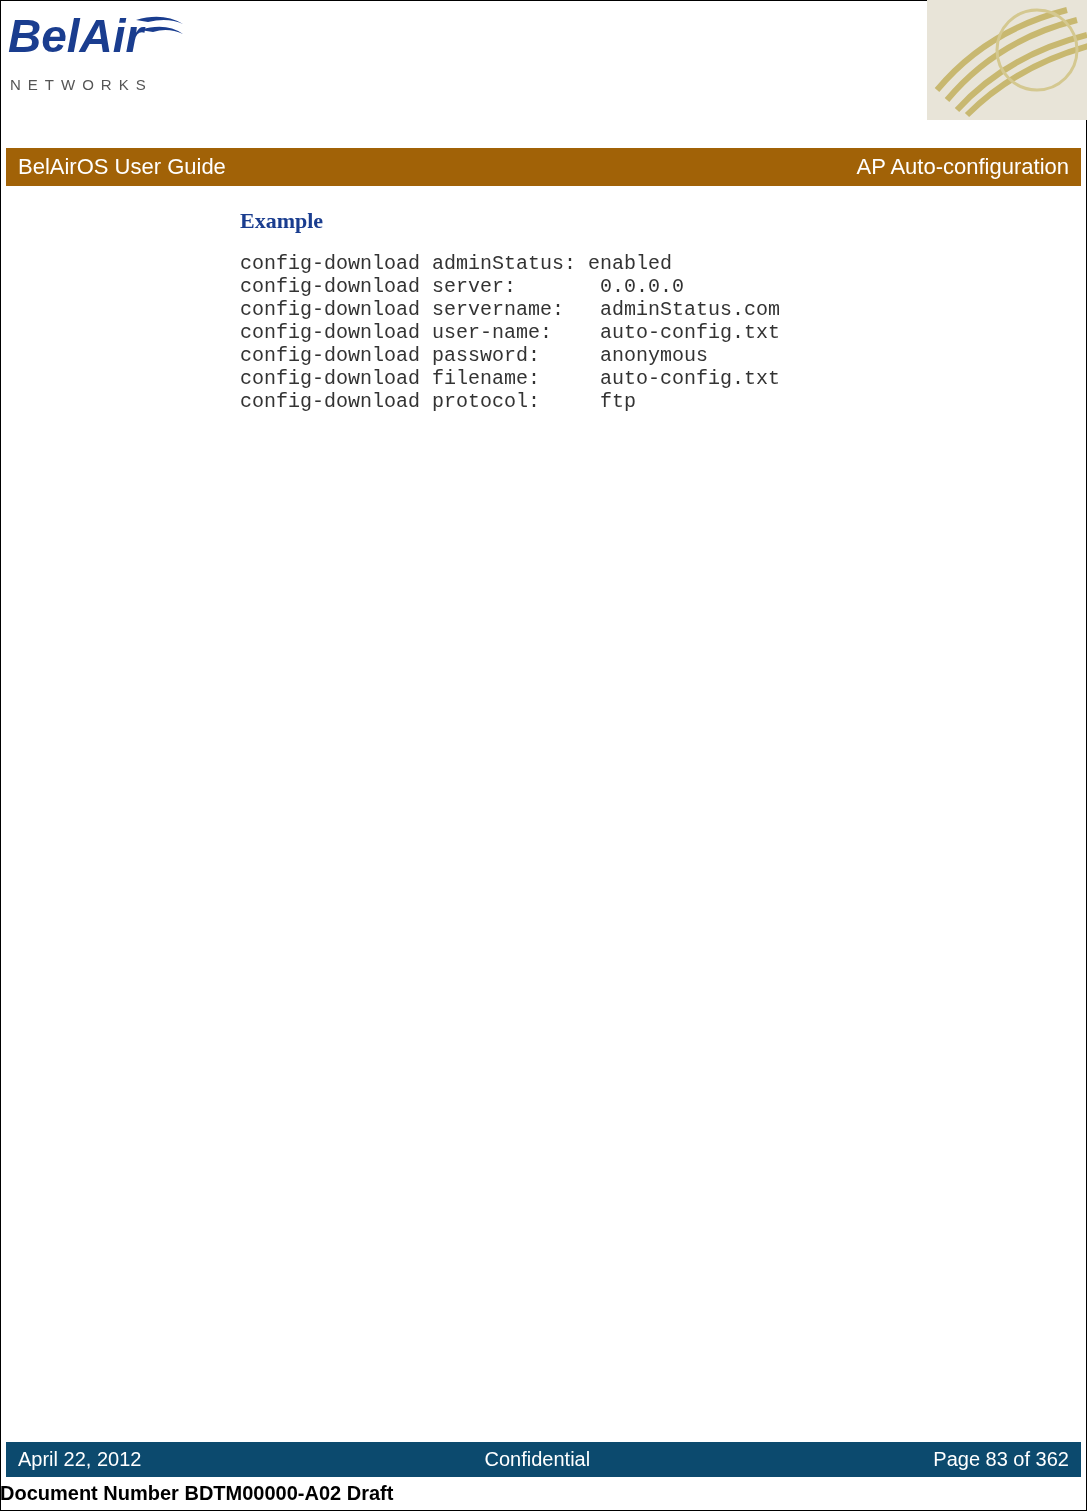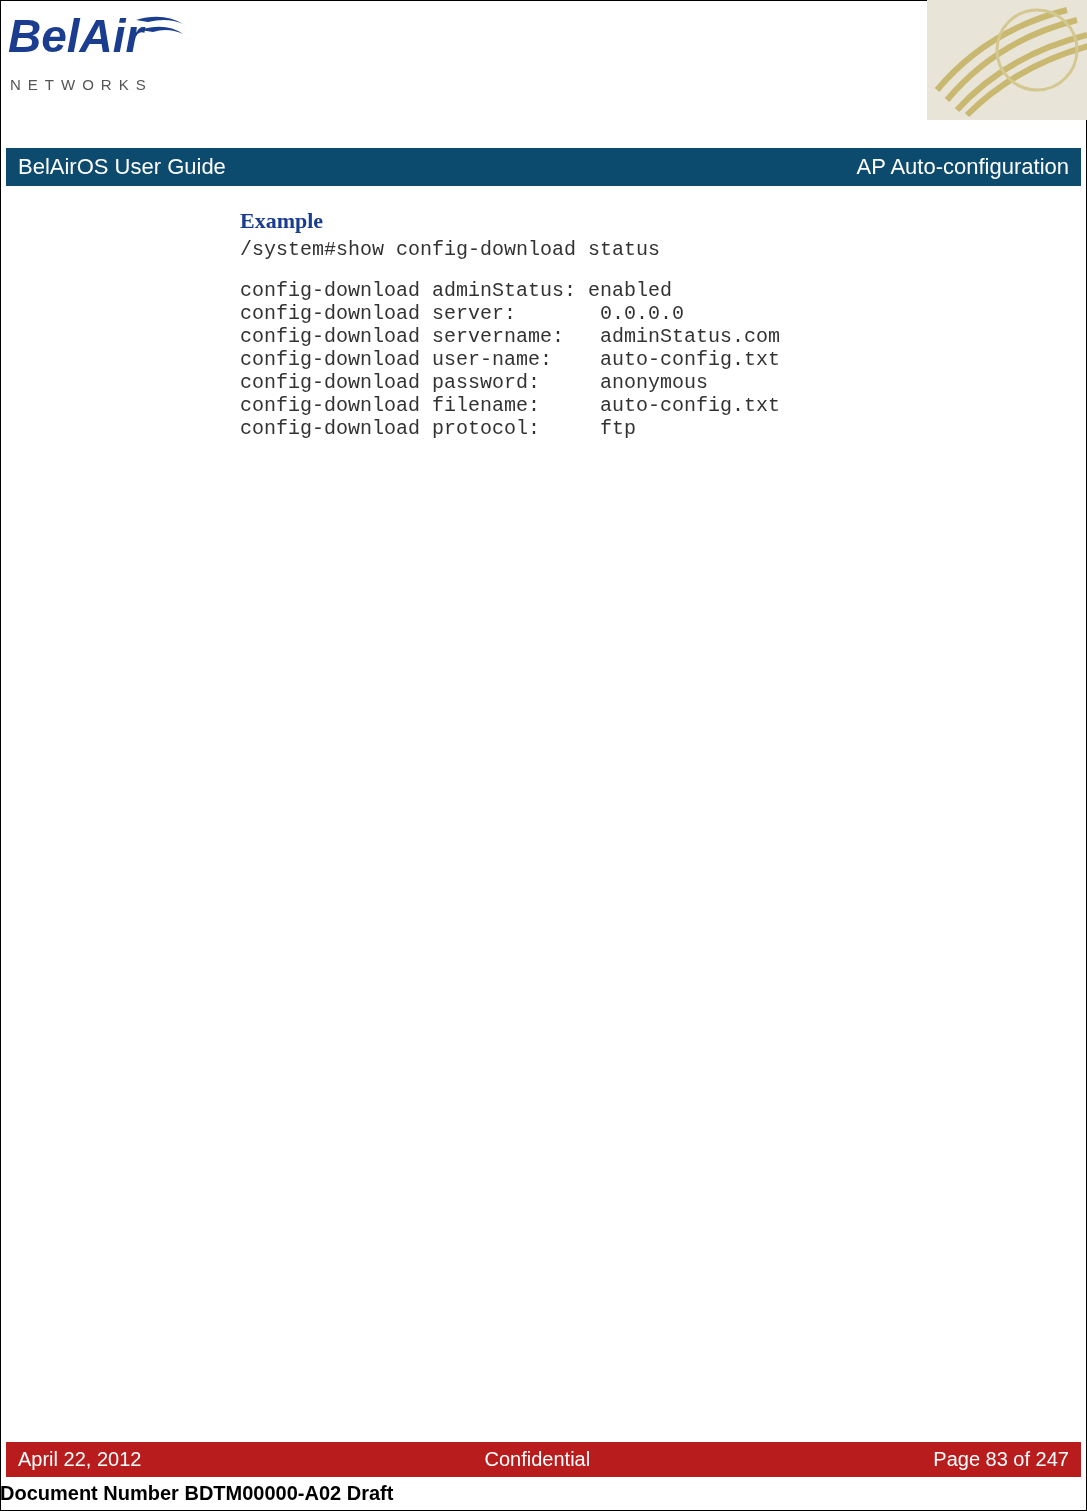--- a/index.html
+++ b/index.html
@@ -32,21 +32,21 @@
     }
     .logo-decoration {
       position: absolute;
       right: 0;
       top: 0;
       width: 160px;
       height: 120px;
       overflow: hidden;
     }
     .title-bar {
-      background: #0c4a6e;
+      background: #a16207;
       color: white;
       padding: 6px 12px;
       display: flex;
       justify-content: space-between;
       font-family: 'Gill Sans', 'Gill Sans MT', sans-serif;
       font-size: 22px;
       margin: 0 6px;
     }
     .content {
       padding: 22px 0 0 240px;
@@ -66,21 +66,21 @@
       white-space: pre;
     }
     .code-block-2 {
       margin-top: 18px;
     }
     .footer-bar {
       position: absolute;
       bottom: 34px;
       left: 6px;
       right: 6px;
-      background: #b91c1c;
+      background: #0c4a6e;
       color: white;
       padding: 6px 12px;
       display: flex;
       justify-content: space-between;
       font-family: 'Gill Sans', 'Gill Sans MT', sans-serif;
       font-size: 20px;
     }
     .doc-number {
       position: absolute;
       bottom: 6px;
@@ -118,29 +118,28 @@
   </div>
 </div>
 
 <div class="title-bar">
   <span>BelAirOS User Guide</span>
   <span>AP Auto-configuration</span>
 </div>
 
 <div class="content">
   <div class="example-heading">Example</div>
-  <div class="code-block">/system#show config-download status</div>
   <div class="code-block code-block-2">config-download adminStatus: enabled
 config-download server:       0.0.0.0
 config-download servername:   adminStatus.com
 config-download user-name:    auto-config.txt
 config-download password:     anonymous
 config-download filename:     auto-config.txt
 config-download protocol:     ftp</div>
 </div>
 
 <div class="footer-bar">
   <span>April 22, 2012</span>
   <span>Confidential</span>
-  <span>Page 83 of 247</span>
+  <span>Page 83 of 362</span>
 </div>
 
 <div class="doc-number">Document Number BDTM00000-A02 Draft</div>
 
 </body></html>

